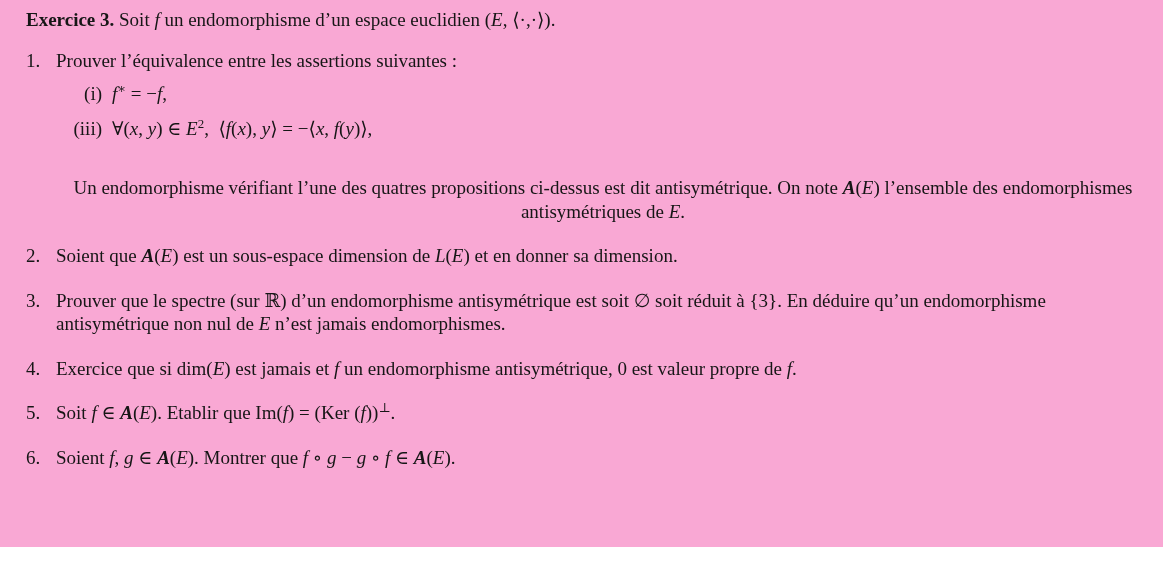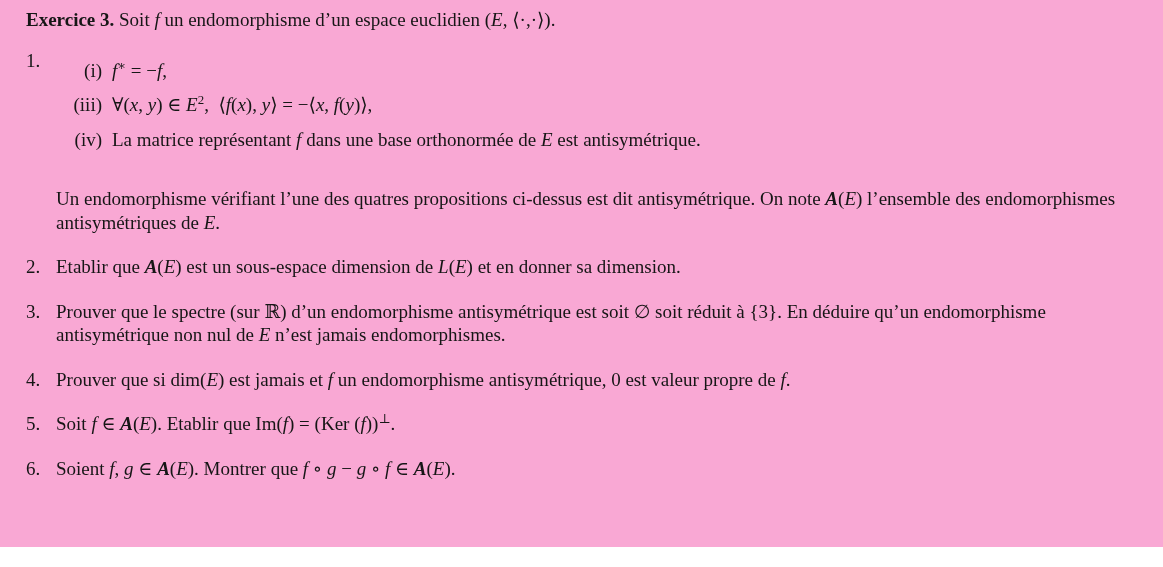--- a/index.html
+++ b/index.html
@@ -31,68 +31,65 @@
   .itxt { margin: 0; }
   .sublist { margin-top: 10px; }
   .subitem {
     display: grid;
     grid-template-columns: 46px 1fr;
     column-gap: 10px;
     margin-bottom: 11px;
     align-items: start;
   }
   .smarker { text-align: right; }
-  .note { margin-top: 36px; }
+  .note { margin-top: 36px; text-align: center; }
   
   .b   { font-weight: bold; }
   .i   { font-style: italic; }
   .cal { font-style: italic; font-weight: 600; }
   .sup { vertical-align: super; font-size: 68%; line-height: 0; }
 </style>
 </head>
 <body>
 
 <div class="page">
 
   <p class="intro"><span class="b">Exercice 3.</span><span><span> Soit </span><span class="i">f</span><span> un endomorphisme d’un espace euclidien (</span><span class="i">E</span><span>, ⟨·,·⟩).</span></span></p>
 
   <div class="item">
     <span class="num">1.</span>
     <div>
+      <p class="itxt"><span>Prouver l’équivalence entre les assertions suivantes :</span></p>
       <div class="sublist">
         <div class="subitem">
           <span class="smarker">(i)</span>
           <p class="itxt"><span class="i">f</span><span class="sup">∗</span><span> = −</span><span class="i">f</span><span>,</span></p>
         </div>
         <div class="subitem">
           <span class="smarker">(iii)</span>
           <p class="itxt"><span>∀(</span><span class="i">x</span><span>, </span><span class="i">y</span><span>) ∈ </span><span class="i">E</span><span class="sup">2</span><span>, ⟨</span><span class="i">f</span><span>(</span><span class="i">x</span><span>), </span><span class="i">y</span><span>⟩ = −⟨</span><span class="i">x</span><span>, </span><span class="i">f</span><span>(</span><span class="i">y</span><span>)⟩,</span></p>
         </div>
-        <div class="subitem">
-          <span class="smarker">(iv)</span>
-          <p class="itxt"><span>La matrice représentant </span><span class="i">f</span><span> dans une base orthonormée de </span><span class="i">E</span><span> est antisymétrique.</span></p>
-        </div>
       </div>
       <p class="note"><span>Un endomorphisme vérifiant l’une des quatres propositions ci-dessus est dit antisymétrique. On note </span><span class="cal">A</span><span>(</span><span class="i">E</span><span>) l’ensemble des endomorphismes antisymétriques de </span><span class="i">E</span><span>.</span></p>
     </div>
   </div>
 
   <div class="item">
     <span class="num">2.</span>
-    <p class="itxt"><span>Etablir que </span><span class="cal">A</span><span>(</span><span class="i">E</span><span>) est un sous-espace dimension de </span><span class="i">L</span><span>(</span><span class="i">E</span><span>) et en donner sa dimension.</span></p>
+    <p class="itxt"><span>Soient que </span><span class="cal">A</span><span>(</span><span class="i">E</span><span>) est un sous-espace dimension de </span><span class="i">L</span><span>(</span><span class="i">E</span><span>) et en donner sa dimension.</span></p>
   </div>
 
   <div class="item">
     <span class="num">3.</span>
     <p class="itxt"><span>Prouver que le spectre (sur ℝ) d’un endomorphisme antisymétrique est soit ∅ soit réduit à {3}. En déduire qu’un endomorphisme antisymétrique non nul de </span><span class="i">E</span><span> n’est jamais endomorphismes.</span></p>
   </div>
 
   <div class="item">
     <span class="num">4.</span>
-    <p class="itxt"><span>Prouver que si dim(</span><span class="i">E</span><span>) est jamais et </span><span class="i">f</span><span> un endomorphisme antisymétrique, 0 est valeur propre de </span><span class="i">f</span><span>.</span></p>
+    <p class="itxt"><span>Exercice que si dim(</span><span class="i">E</span><span>) est jamais et </span><span class="i">f</span><span> un endomorphisme antisymétrique, 0 est valeur propre de </span><span class="i">f</span><span>.</span></p>
   </div>
 
   <div class="item">
     <span class="num">5.</span>
     <p class="itxt"><span>Soit </span><span class="i">f</span><span> ∈ </span><span class="cal">A</span><span>(</span><span class="i">E</span><span>). Etablir que Im(</span><span class="i">f</span><span>) = (Ker (</span><span class="i">f</span><span>))</span><span class="sup">⊥</span><span>.</span></p>
   </div>
 
   <div class="item">
     <span class="num">6.</span>
     <p class="itxt"><span>Soient </span><span class="i">f</span><span>, </span><span class="i">g</span><span> ∈ </span><span class="cal">A</span><span>(</span><span class="i">E</span><span>). Montrer que </span><span class="i">f</span><span> ∘ </span><span class="i">g</span><span> − </span><span class="i">g</span><span> ∘ </span><span class="i">f</span><span> ∈ </span><span class="cal">A</span><span>(</span><span class="i">E</span><span>).</span></p>

